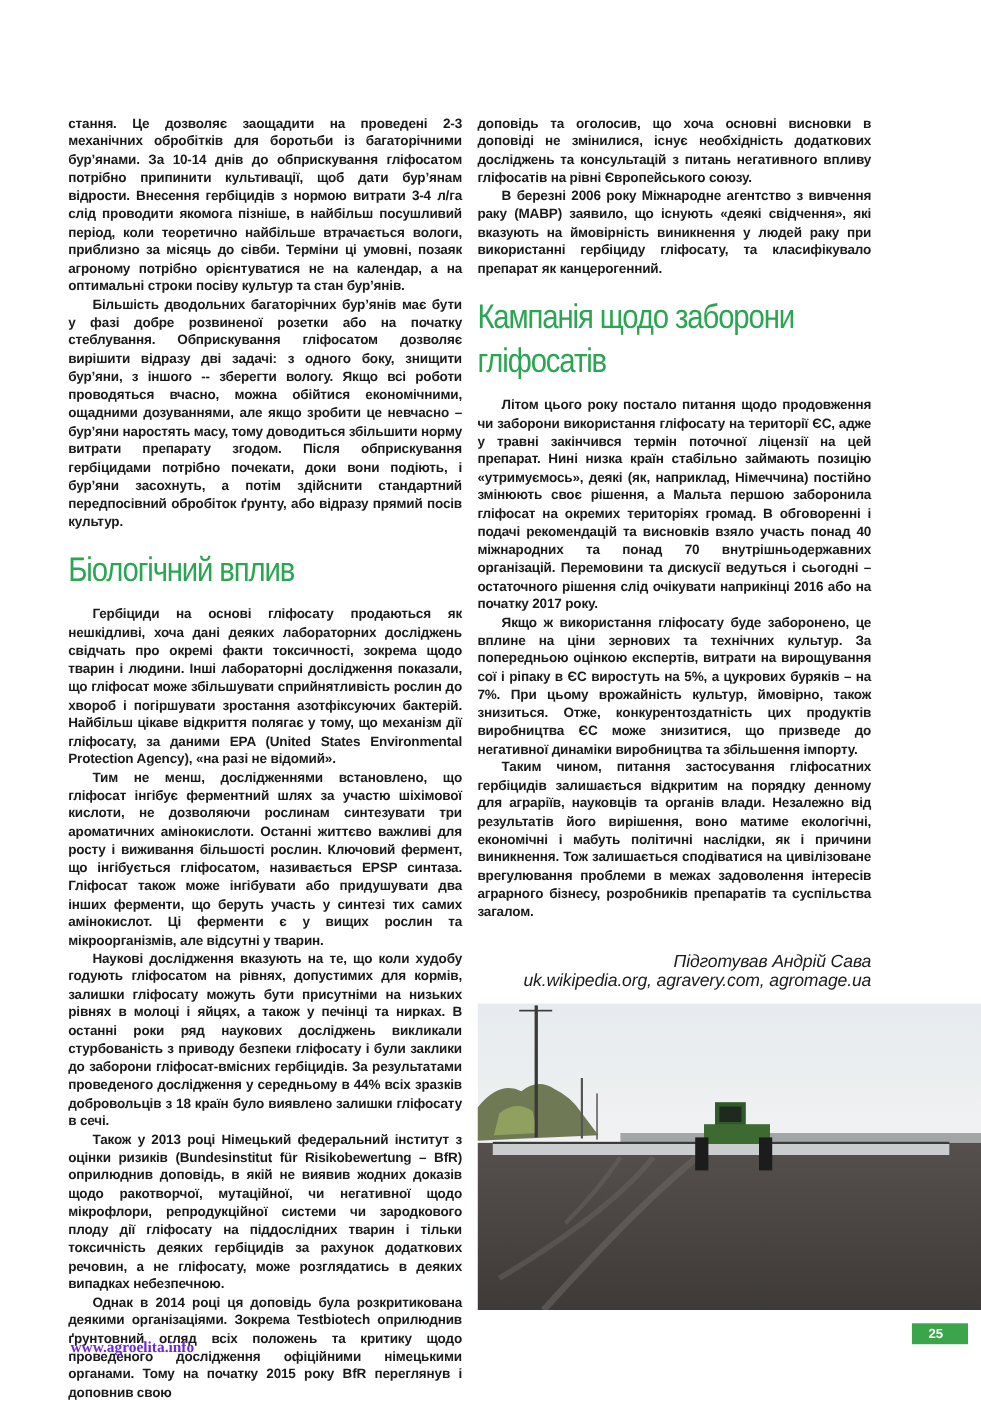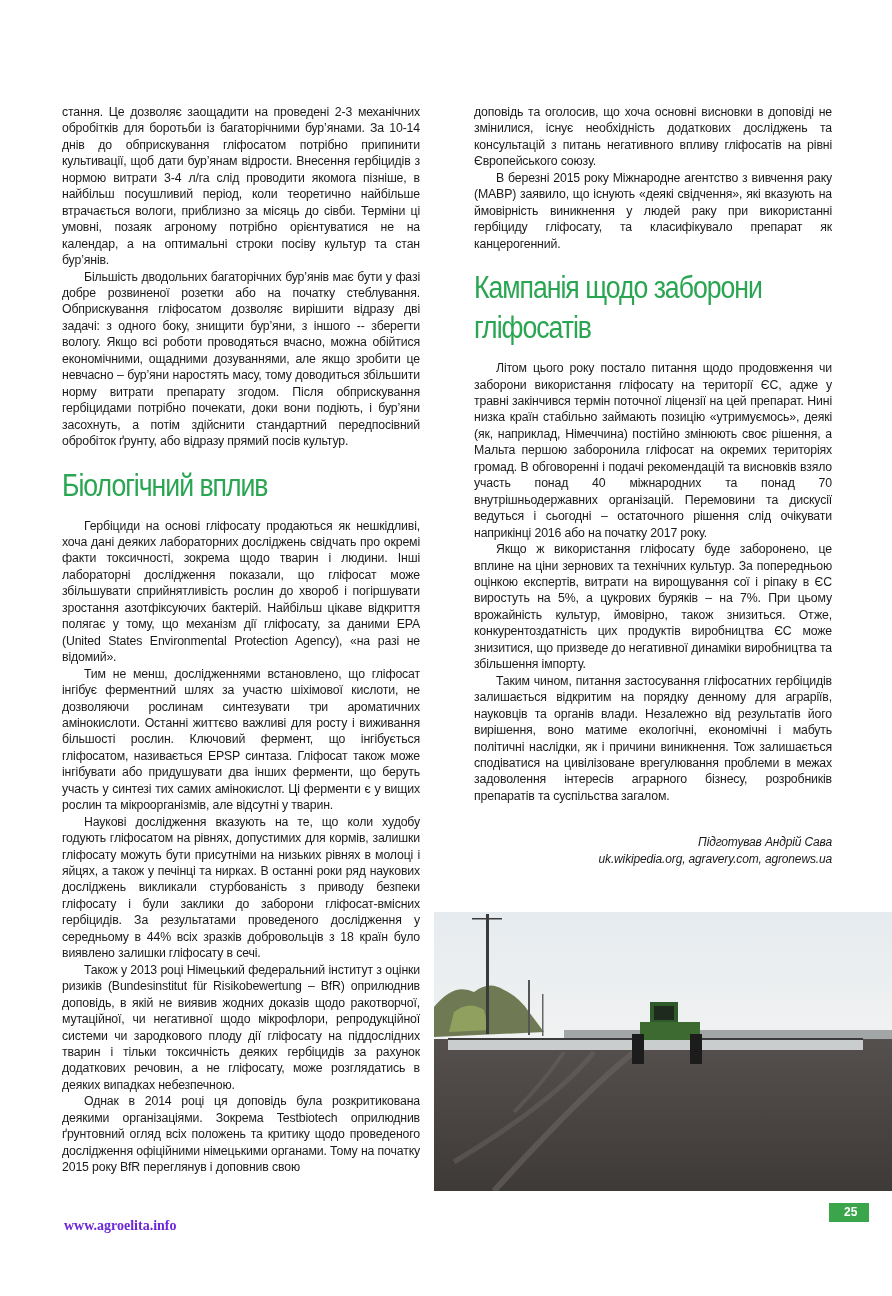--- a/index.html
+++ b/index.html
@@ -1,59 +1,59 @@
 <!DOCTYPE html>
 <html><head>
 <meta charset="utf-8">
 <style>
   html,body{margin:0;padding:0;background:#fff;}
   body{width:892px;height:1296px;position:relative;overflow:hidden;
        font-family:"Liberation Sans","DejaVu Sans",sans-serif;color:#1a1a1a;}
   .col{position:absolute;top:104px;width:358px;font-size:12.3px;line-height:16.45px;
        letter-spacing:-0.15px;}
   .col-left{left:62px;}
-  .col-right{left:434px;margin-left:40px;}
-  .col p{margin:0;text-align:justify;text-indent:0;}
+  .col-right{left:434px;}
+  .col p{margin:0;text-align:justify;text-indent:0;font-weight:bold;}
   .col p.ind{text-indent:22px;}
   .col p.noind{text-indent:0;}
   h2.sec{font-family:"Liberation Sans Narrow","Liberation Sans",sans-serif;font-weight:normal;
          color:#2aa552;margin:0;letter-spacing:-1.2px;transform:scaleX(0.86);transform-origin:left;}
   h2.sec1{font-size:31px;line-height:36px;margin-top:18px;margin-bottom:14px;}
   h2.sec2{font-size:31px;line-height:40px;margin-top:16px;margin-bottom:12px;}
-  .credits{text-align:right;font-style:italic;margin-top:30px;font-size:12px;line-height:16.5px;}
+  .credits{text-align:right;font-style:italic;margin-top:30px;font-size:16px;line-height:16.5px;}
   .photo{position:absolute;left:434px;top:912px;width:458px;height:279px;overflow:hidden;}
   .footer-url{position:absolute;left:64px;top:1202px;font-family:"Liberation Serif","DejaVu Serif",serif;
        font-weight:bold;color:#6d28d9;font-size:14px;margin-top:16px;}
-  .page-badge{position:absolute;left:829px;top:1203px;width:40px;height:19px;background:#3aa54a;
+  .page-badge{position:absolute;left:829px;top:1203px;width:51px;height:19px;background:#3aa54a;
        color:#fff;font-weight:bold;font-size:12px;line-height:19px;text-align:left;padding-left:15px;box-sizing:border-box;}
 </style>
 </head>
 <body>
 
 <div class="col col-left">
   <p class="noind">стання. Це дозволяє заощадити на проведені 2-3 механічних обробітків для боротьби із багаторічними бур’янами. За 10-14 днів до обприскування гліфосатом потрібно припинити культивації, щоб дати бур’янам відрости. Внесення гербіцидів з нормою витрати 3-4 л/га слід проводити якомога пізніше, в найбільш посушливий період, коли теоретично найбільше втрачається вологи, приблизно за місяць до сівби. Терміни ці умовні, позаяк агроному потрібно орієнтуватися не на календар, а на оптимальні строки посіву культур та стан бур’янів.</p>
   <p class="ind">Більшість дводольних багаторічних бур’янів має бути у фазі добре розвиненої розетки або на початку стеблування. Обприскування гліфосатом дозволяє вирішити відразу дві задачі: з одного боку, знищити бур’яни, з іншого -- зберегти вологу. Якщо всі роботи проводяться вчасно, можна обійтися економічними, ощадними дозуваннями, але якщо зробити це невчасно – бур’яни наростять масу, тому доводиться збільшити норму витрати препарату згодом. Після обприскування гербіцидами потрібно почекати, доки вони подіють, і бур’яни засохнуть, а потім здійснити стандартний передпосівний обробіток ґрунту, або відразу прямий посів культур.</p>
   <h2 class="sec sec1">Біологічний вплив</h2>
   <p class="ind">Гербіциди на основі гліфосату продаються як нешкідливі, хоча дані деяких лабораторних досліджень свідчать про окремі факти токсичності, зокрема щодо тварин і людини. Інші лабораторні дослідження показали, що гліфосат може збільшувати сприйнятливість рослин до хвороб і погіршувати зростання азотфіксуючих бактерій. Найбільш цікаве відкриття полягає у тому, що механізм дії гліфосату, за даними EPA (United States Environmental Protection Agency), «на разі не відомий».</p>
   <p class="ind">Тим не менш, дослідженнями встановлено, що гліфосат інгібує ферментний шлях за участю шіхімової кислоти, не дозволяючи рослинам синтезувати три ароматичних амінокислоти. Останні життєво важливі для росту і виживання більшості рослин. Ключовий фермент, що інгібується гліфосатом, називається EPSP синтаза. Гліфосат також може інгібувати або придушувати два інших ферменти, що беруть участь у синтезі тих самих амінокислот. Ці ферменти є у вищих рослин та мікроорганізмів, але відсутні у тварин.</p>
   <p class="ind">Наукові дослідження вказують на те, що коли худобу годують гліфосатом на рівнях, допустимих для кормів, залишки гліфосату можуть бути присутніми на низьких рівнях в молоці і яйцях, а також у печінці та нирках. В останні роки ряд наукових досліджень викликали стурбованість з приводу безпеки гліфосату і були заклики до заборони гліфосат-вмісних гербіцидів. За результатами проведеного дослідження у середньому в 44% всіх зразків добровольців з 18 країн було виявлено залишки гліфосату в сечі.</p>
   <p class="ind">Також у 2013 році Німецький федеральний інститут з оцінки ризиків (Bundesinstitut für Risikobewertung – BfR) оприлюднив доповідь, в якій не виявив жодних доказів щодо ракотворчої, мутаційної, чи негативної щодо мікрофлори, репродукційної системи чи зародкового плоду дії гліфосату на піддослідних тварин і тільки токсичність деяких гербіцидів за рахунок додаткових речовин, а не гліфосату, може розглядатись в деяких випадках небезпечною.</p>
   <p class="ind">Однак в 2014 році ця доповідь була розкритикована деякими організаціями. Зокрема Testbiotech оприлюднив ґрунтовний огляд всіх положень та критику щодо проведеного дослідження офіційними німецькими органами. Тому на початку 2015 року BfR переглянув і доповнив свою</p>
 </div>
 
 <div class="col col-right">
   <p class="noind">доповідь та оголосив, що хоча основні висновки в доповіді не змінилися, існує необхідність додаткових досліджень та консультацій з питань негативного впливу гліфосатів на рівні Європейського союзу.</p>
-  <p class="ind">В березні 2015 року Міжнародне агентство з вивчення раку (МАВР) заявило, що існують «деякі свідчення», які вказують на ймовірність виникнення у людей раку при використанні гербіциду гліфосату, та класифікувало препарат як канцерогенний.</p>
+  <p class="ind">В березні 2006 року Міжнародне агентство з вивчення раку (МАВР) заявило, що існують «деякі свідчення», які вказують на ймовірність виникнення у людей раку при використанні гербіциду гліфосату, та класифікувало препарат як канцерогенний.</p>
   <h2 class="sec sec2">Кампанія щодо заборони гліфосатів</h2>
   <p class="ind">Літом цього року постало питання щодо продовження чи заборони використання гліфосату на території ЄС, адже у травні закінчився термін поточної ліцензії на цей препарат. Нині низка країн стабільно займають позицію «утримуємось»,  деякі (як, наприклад, Німеччина) постійно змінюють своє рішення, а Мальта першою заборонила гліфосат на окремих територіях громад. В обговоренні і подачі рекомендацій та висновків взяло участь понад 40 міжнародних та понад 70 внутрішньодержавних організацій. Перемовини та дискусії ведуться і сьогодні – остаточного рішення слід очікувати наприкінці 2016 або на початку 2017 року.</p>
   <p class="ind">Якщо ж використання гліфосату буде заборонено, це вплине на ціни зернових та технічних культур. За попередньою оцінкою експертів, витрати на вирощування сої і ріпаку в ЄС виростуть на 5%, а цукрових буряків – на 7%. При цьому врожайність культур, ймовірно, також знизиться. Отже, конкурентоздатність цих продуктів виробництва ЄС може знизитися, що призведе до негативної динаміки виробництва та збільшення імпорту.</p>
   <p class="ind">Таким чином, питання застосування гліфосатних гербіцидів залишається відкритим на порядку денному для аграріїв, науковців та органів влади. Незалежно від результатів його вирішення, воно матиме екологічні, економічні і мабуть політичні наслідки, як і причини виникнення. Тож залишається сподіватися на цивілізоване врегулювання проблеми в межах задоволення інтересів аграрного бізнесу, розробників препаратів та суспільства загалом.</p>
   <div class="credits">
     <div>Підготував Андрій Сава</div>
-    <div>uk.wikipedia.org, agravery.com, agronews.ua</div>
+    <div>uk.wikipedia.org, agravery.com, agromage.ua</div>
   </div>
 </div>
 
 <div class="photo">
   <svg width="458" height="279" viewBox="0 0 458 279">
     <defs>
       <linearGradient id="sky" x1="0" y1="0" x2="0" y2="1">
         <stop offset="0" stop-color="#e6ebef"></stop>
         <stop offset="1" stop-color="#f1f2f2"></stop>
       </linearGradient>

